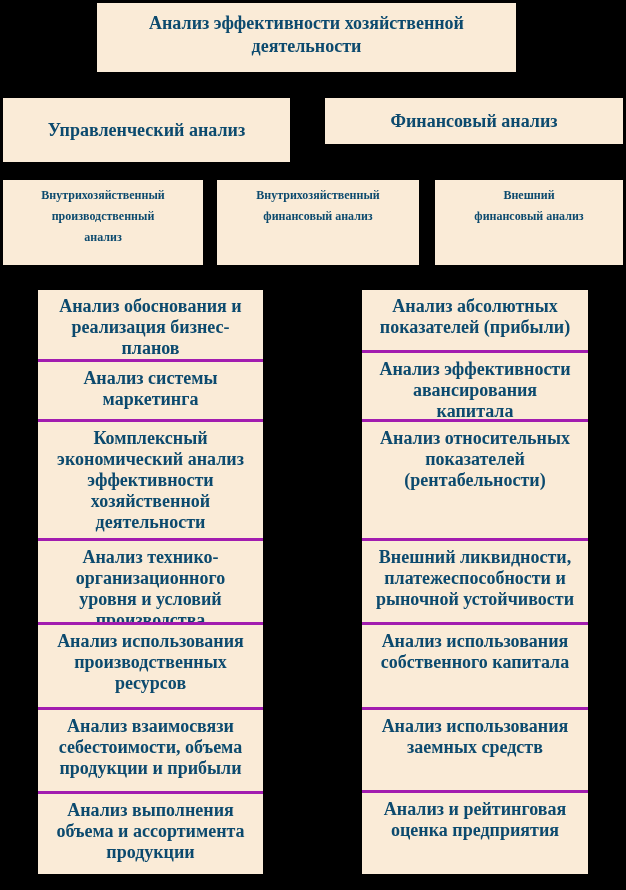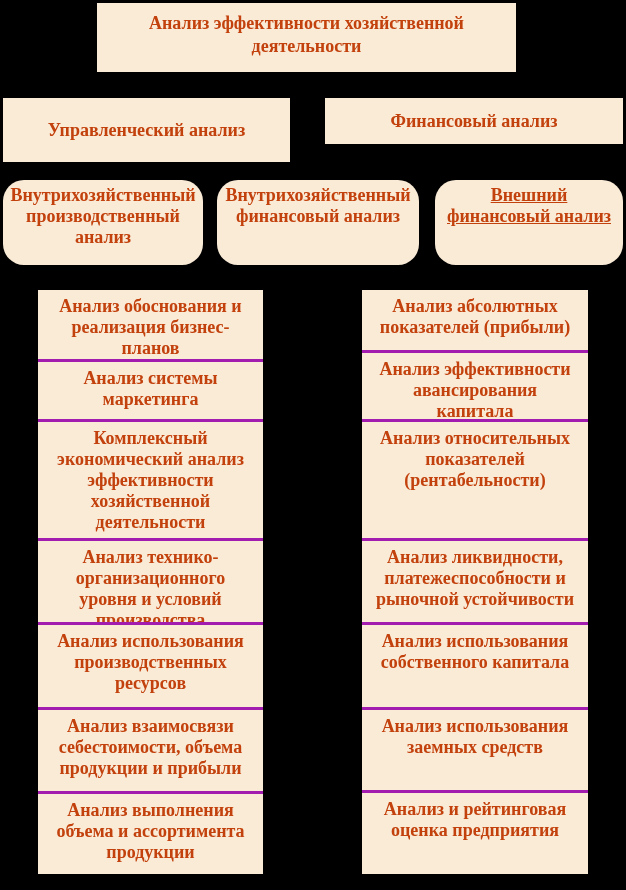--- a/index.html
+++ b/index.html
@@ -1,31 +1,31 @@
 <!DOCTYPE html>
 <html><head>
 <meta charset="utf-8">
 <style>
   html,body{margin:0;padding:0;background:#000;}
   .stage{
     position:relative;width:626px;height:890px;background:#000000;
     font-family:"Liberation Serif","DejaVu Serif",serif;
-    font-weight:bold;color:#c2410c;
+    font-weight:bold;color:#0c4a6e;
   }
   .box{
     position:absolute;background:#faebd7;text-align:center;
     box-sizing:border-box;white-space:pre-line;overflow:hidden;
   }
   .title-box{left:97px;top:3px;width:419px;height:69px;padding-top:9px;font-size:18px;line-height:23px;}
   .l2-left{left:3px;top:98px;width:287px;height:64px;display:flex;align-items:center;justify-content:center;font-size:18px;line-height:21px;}
   .l2-right{left:325px;top:98px;width:298px;height:46px;display:flex;align-items:center;justify-content:center;font-size:18px;line-height:21px;}
-  .l3{top:180px;height:85px;padding-top:5px;font-size:18px;line-height:21px;border-radius:21px;}
+  .l3{top:180px;height:85px;padding-top:5px;font-size:12px;line-height:21px;}
   .l3-1{left:3px;width:200px;}
   .l3-2{left:217px;width:202px;}
-  .l3-3{left:435px;width:188px;text-decoration:underline;}
+  .l3-3{left:435px;width:188px;}
   .column{position:absolute;top:290px;height:597px;display:flex;flex-direction:column;}
   .col-left{left:38px;width:225px;}
   .col-right{left:362px;width:226px;}
   .cell{
     background:#faebd7;box-sizing:border-box;overflow:hidden;
     text-align:center;padding:6px 3px 0 3px;
     font-size:18px;line-height:21px;white-space:pre-line;
   }
   .cell + .cell{border-top:3px solid #a21caf;}
   .rh0{height:69px}.rh1{height:60px}.rh2{height:119px}.rh3{height:84px}
@@ -81,21 +81,21 @@
 
   <div class="column col-right">
     <div class="cell rh1">Анализ абсолютных
 показателей (прибыли)</div>
     <div class="cell rh0">Анализ эффективности
 авансирования
 капитала</div>
     <div class="cell rh2">Анализ относительных
 показателей
 (рентабельности)</div>
-    <div class="cell rh3">Анализ ликвидности,
+    <div class="cell rh3">Внешний ликвидности,
 платежеспособности и
 рыночной устойчивости</div>
     <div class="cell rh4">Анализ использования
 собственного капитала</div>
     <div class="cell rh5">Анализ использования
 заемных средств</div>
     <div class="cell rh6">Анализ и рейтинговая
 оценка предприятия</div>
   </div>
 

